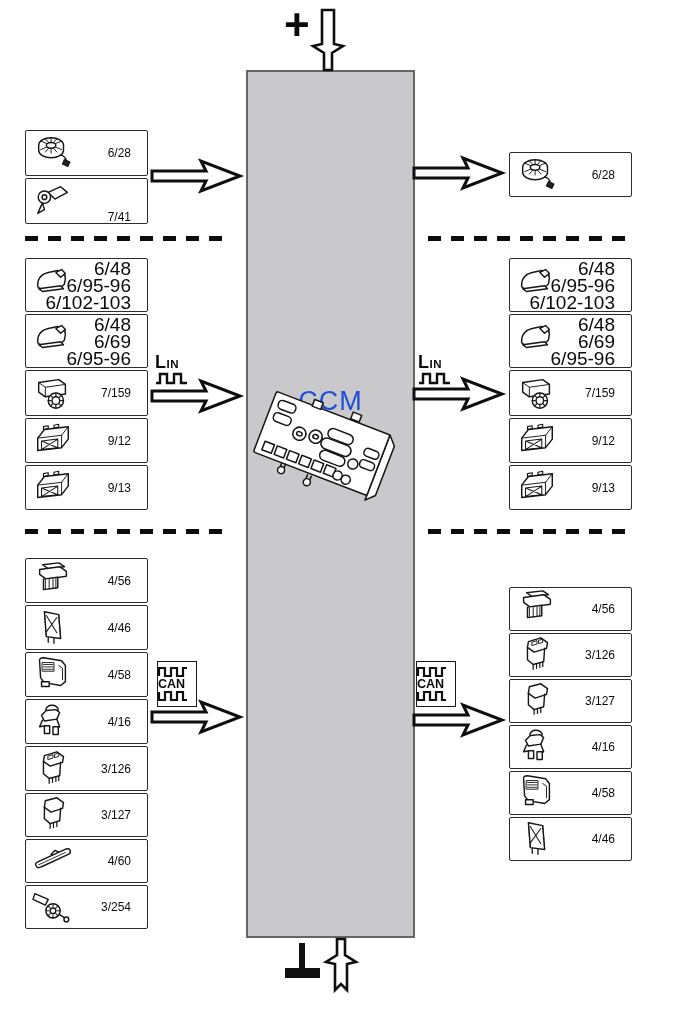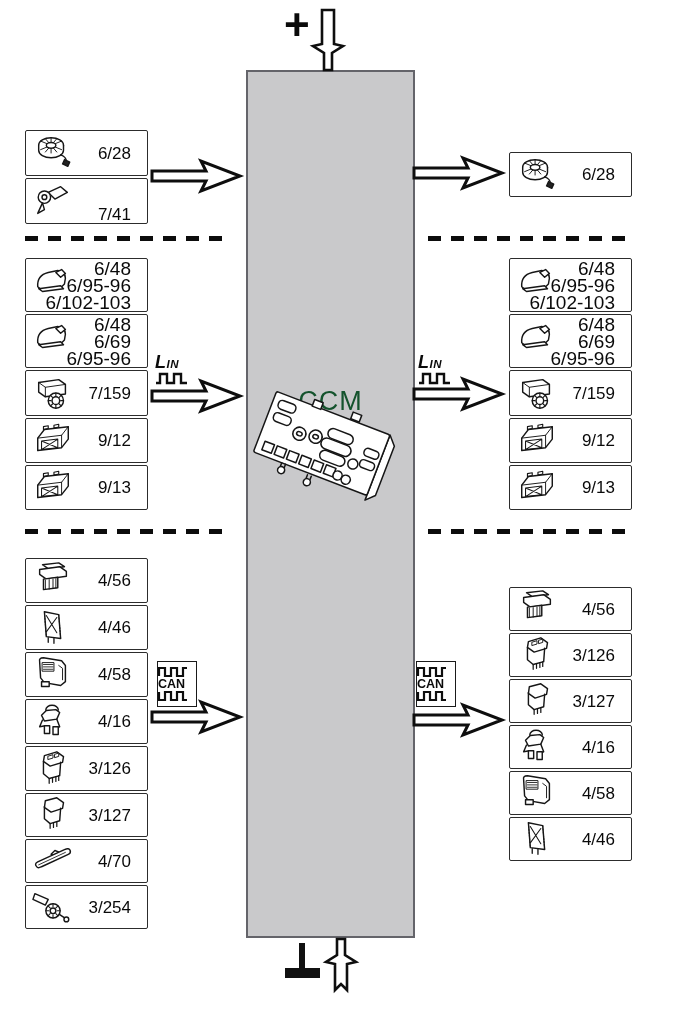--- a/index.html
+++ b/index.html
@@ -7,56 +7,56 @@
     position:relative;width:674px;height:1010px;background:#fff;overflow:hidden;
     font-family:"Liberation Sans",sans-serif;color:#0a0a0a;
   }
   
   .ccm-box{
     position:absolute;left:246px;top:70px;width:169px;height:868px;
     background:#c9c9cb;border:2px solid #64646a;box-sizing:border-box;
   }
   .ccm-label{
     position:absolute;left:0;top:314px;width:100%;text-align:center;
-    font-size:27px;letter-spacing:1px;color:#14532d;
+    font-size:27px;letter-spacing:1px;color:#1d4ed8;
   }
   .ccm-art{position:absolute;left:1px;top:330px;width:162px;height:122px;overflow:visible;}
   
   .plus{
     position:absolute;left:284px;top:3px;font-size:44px;font-weight:bold;line-height:1;color:#0a0a0a;
   }
   .v-arrow{position:absolute;width:34px;height:62px;overflow:visible;}
   .ground-icon{position:absolute;left:283px;top:941px;width:42px;height:42px;}
   
   .dash{
     position:absolute;height:5px;
     background:repeating-linear-gradient(90deg,#0c0c0c 0 13px,transparent 13px 23px);
   }
   
   .h-arrow{position:absolute;width:92px;height:34px;overflow:visible;}
   
   .lin-badge{position:absolute;width:40px;}
-  .lin-text{display:block;font-size:11.5px;font-weight:bold;letter-spacing:.5px;line-height:1;color:#0a0a0a;font-style:italic;}
+  .lin-text{display:block;font-size:11.5px;font-weight:bold;letter-spacing:.5px;line-height:1;color:#0a0a0a;}
   .lin-text::first-letter{font-size:18px;}
   .lin-badge svg{display:block;margin-top:1px;}
   .can-badge{
     position:absolute;width:40px;height:46px;border:1.5px solid #1a1a1a;background:#fff;
     box-sizing:border-box;display:flex;flex-direction:column;justify-content:center;gap:0px;
   }
   .can-text{font-size:12.5px;font-weight:bold;line-height:1;color:#0a0a0a;}
   
   .comp-group{position:absolute;}
   .comp-box{
     position:relative;background:#fff;border:1.5px solid #2c2c2c;border-radius:2px;
     box-sizing:border-box;display:flex;align-items:center;justify-content:flex-end;
     padding-right:16px;margin-bottom:2px;
   }
   .comp-icon{position:absolute;left:5px;top:50%;transform:translateY(-50%);width:44px;height:42px;}
   .comp-box.multi .comp-icon{top:44%;}
-  .comp-label{text-align:right;font-size:17px;line-height:1;white-space:nowrap;}
+  .comp-label{text-align:right;font-size:12px;line-height:1;white-space:nowrap;}
   .comp-box.multi .comp-label{font-size:19px;line-height:17px;}
   .wave{display:block;}
 </style>
 </head>
 <body>
 
 <div class="canvas">
 
   <div class="ccm-box">
     <div class="ccm-label">CCM</div>
@@ -345,21 +345,21 @@
       </div>
       <div class="comp-box" style="height: 44px;">
         <span class="comp-icon"><svg viewBox="0 0 44 44" width="44" height="42">
             <g fill="#fff" stroke="#161616" stroke-width="1.5" stroke-linejoin="round" stroke-linecap="round">
               <path d="M20,15 l4,-4 5,2 -4,4 z"></path>
               <path d="M5,28 q-3,-3 1,-5 l28,-13 q5,-2 6,1 1,3 -2,4 l-28,13 q-4,2 -5,0 z"></path>
               <path d="M7,26 l28,-13" stroke-width="0.9" fill="none"></path>
             </g>
           </svg></span>
         <div class="comp-label">
-          <div>4/70</div>
+          <div>4/60</div>
         </div>
       </div>
       <div class="comp-box" style="height: 44px;">
         <span class="comp-icon"><svg viewBox="0 0 44 44" width="44" height="42">
             <g fill="#fff" stroke="#161616" stroke-width="1.5" stroke-linejoin="round" stroke-linecap="round">
               <path d="M3,8 l14,6 -3,6 -13,-6 z"></path>
               <circle cx="22" cy="26" r="7.5"></circle>
               <circle cx="22" cy="26" r="3"></circle>
               <path d="M22,18.5 v3 M22,30.5 v3 M14.5,26 h3 M26.5,26 h3 M17,21 l2,2 M25,29 l2,2 M27,21 l-2,2 M19,29 l-2,2" stroke-width="1.1" fill="none"></path>
               <path d="M29,30 l6,4" fill="none"></path>

